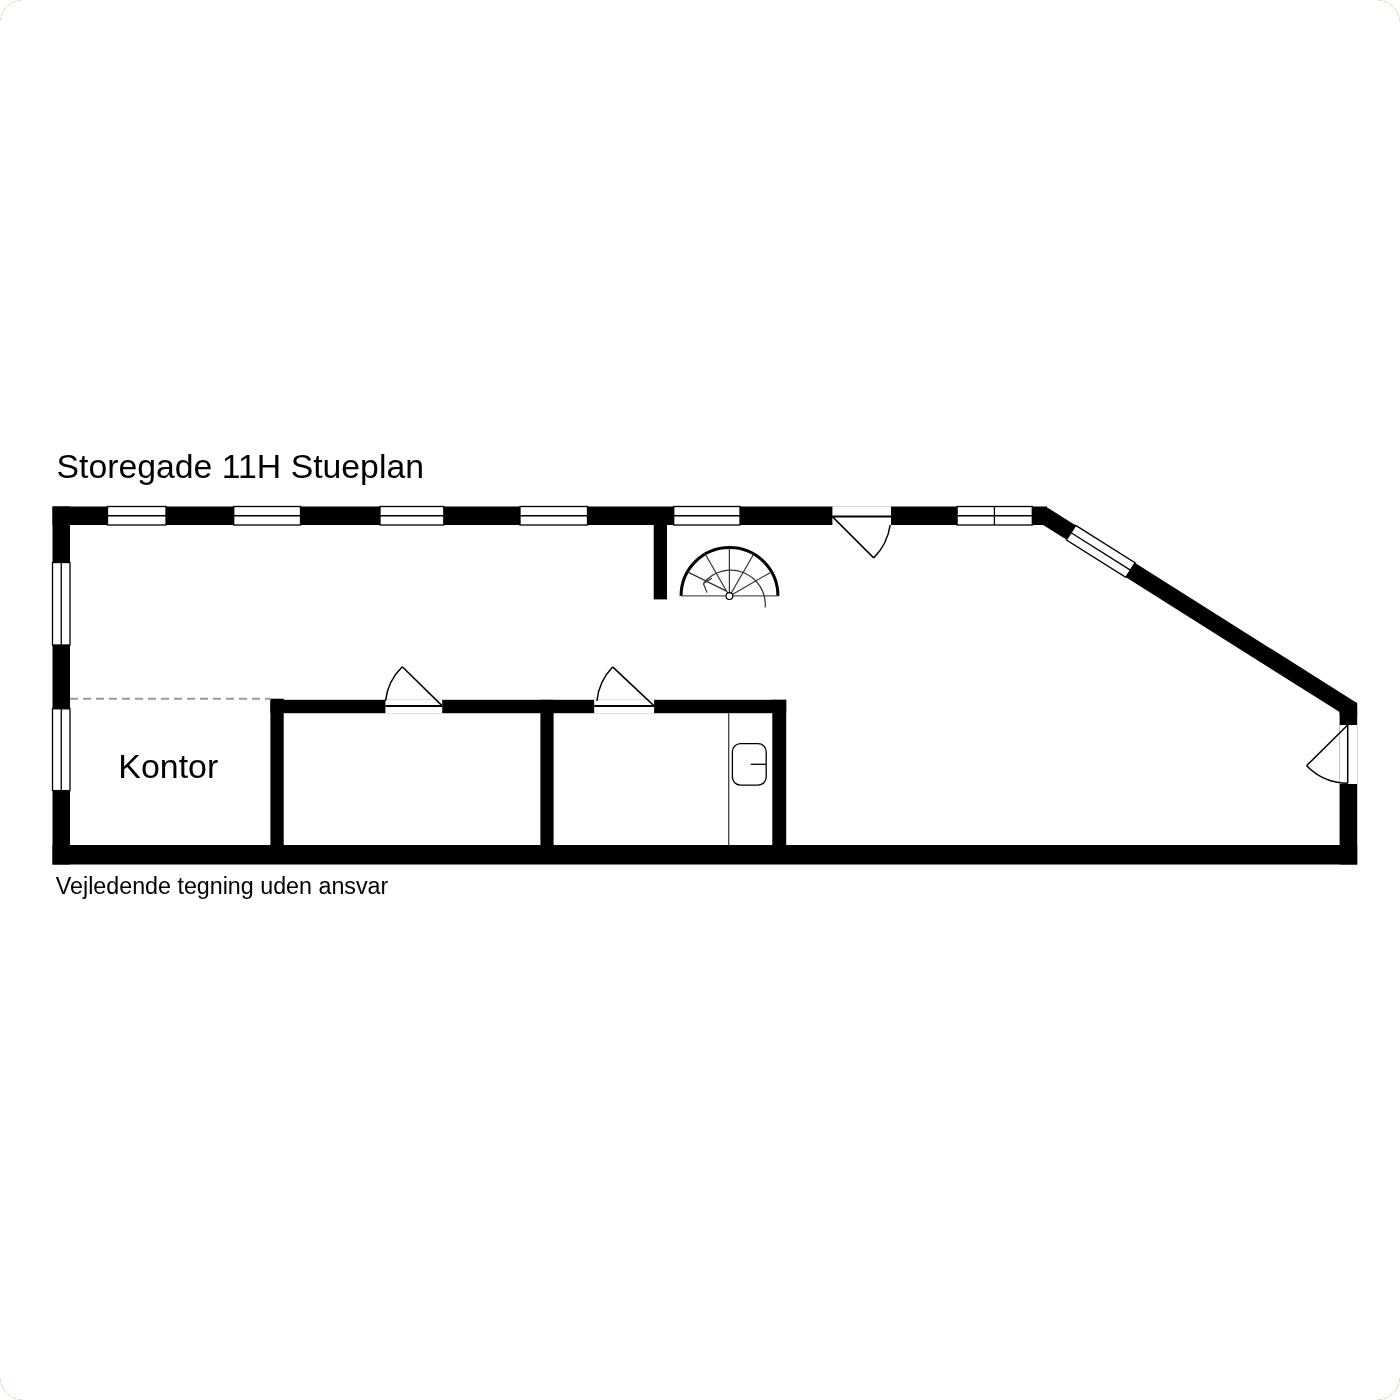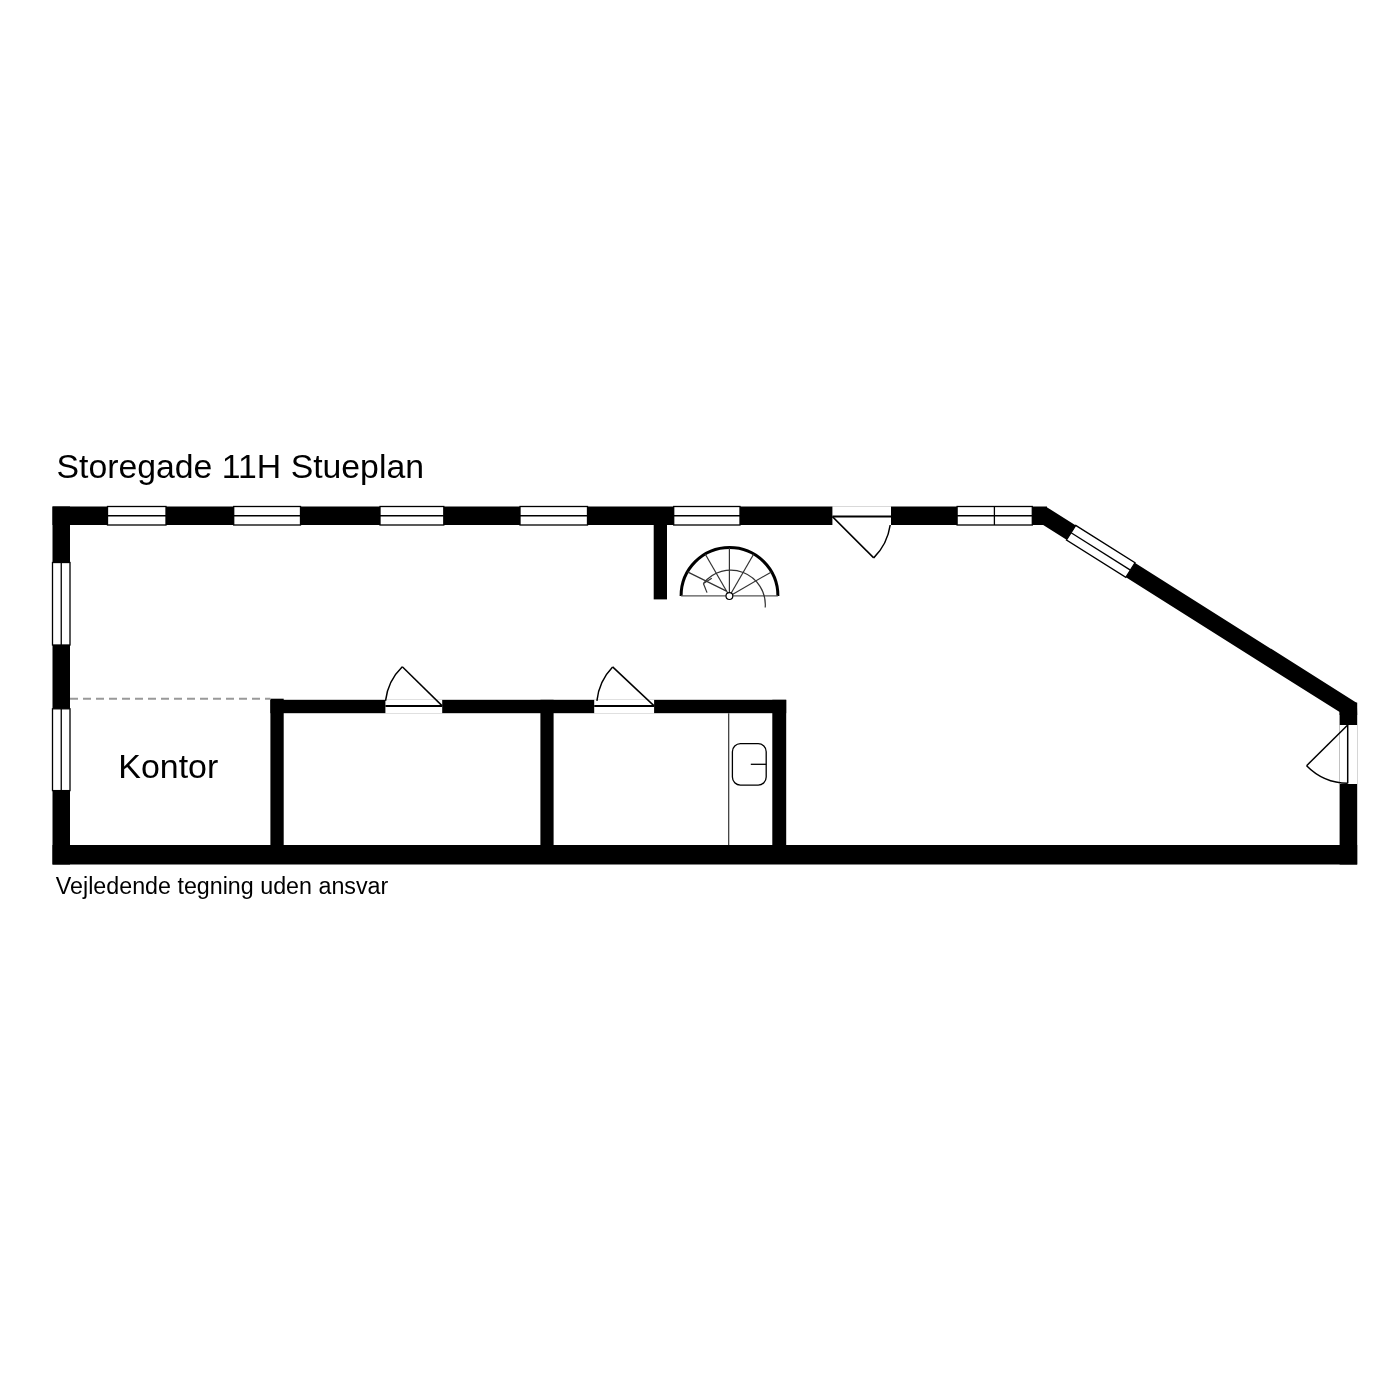--- a/index.html
+++ b/index.html
@@ -1,17 +1,17 @@
 <!DOCTYPE html>
 <html><head>
 <meta charset="utf-8">
 <style>
   html,body{margin:0;padding:0;background:#fff;}
   .page{position:relative;width:1400px;height:1400px;background:#4d7c0f;overflow:hidden;
-        font-family:"Liberation Sans", sans-serif;}
+        font-family:"Liberation Sans", sans-serif;border-radius:23px;}
   svg{position:absolute;left:0;top:0;}
 </style>
 </head>
 <body>
 <div class="page">
 <svg width="1400" height="1400" viewBox="0 0 1400 1400">
 
   <rect x="0" y="0" width="1400" height="1400" fill="#ffffff"></rect>
 
   <text x="56.5" y="478.3" font-size="33" fill="#000" textLength="367.5" lengthAdjust="spacingAndGlyphs">Storegade 11H Stueplan</text>

